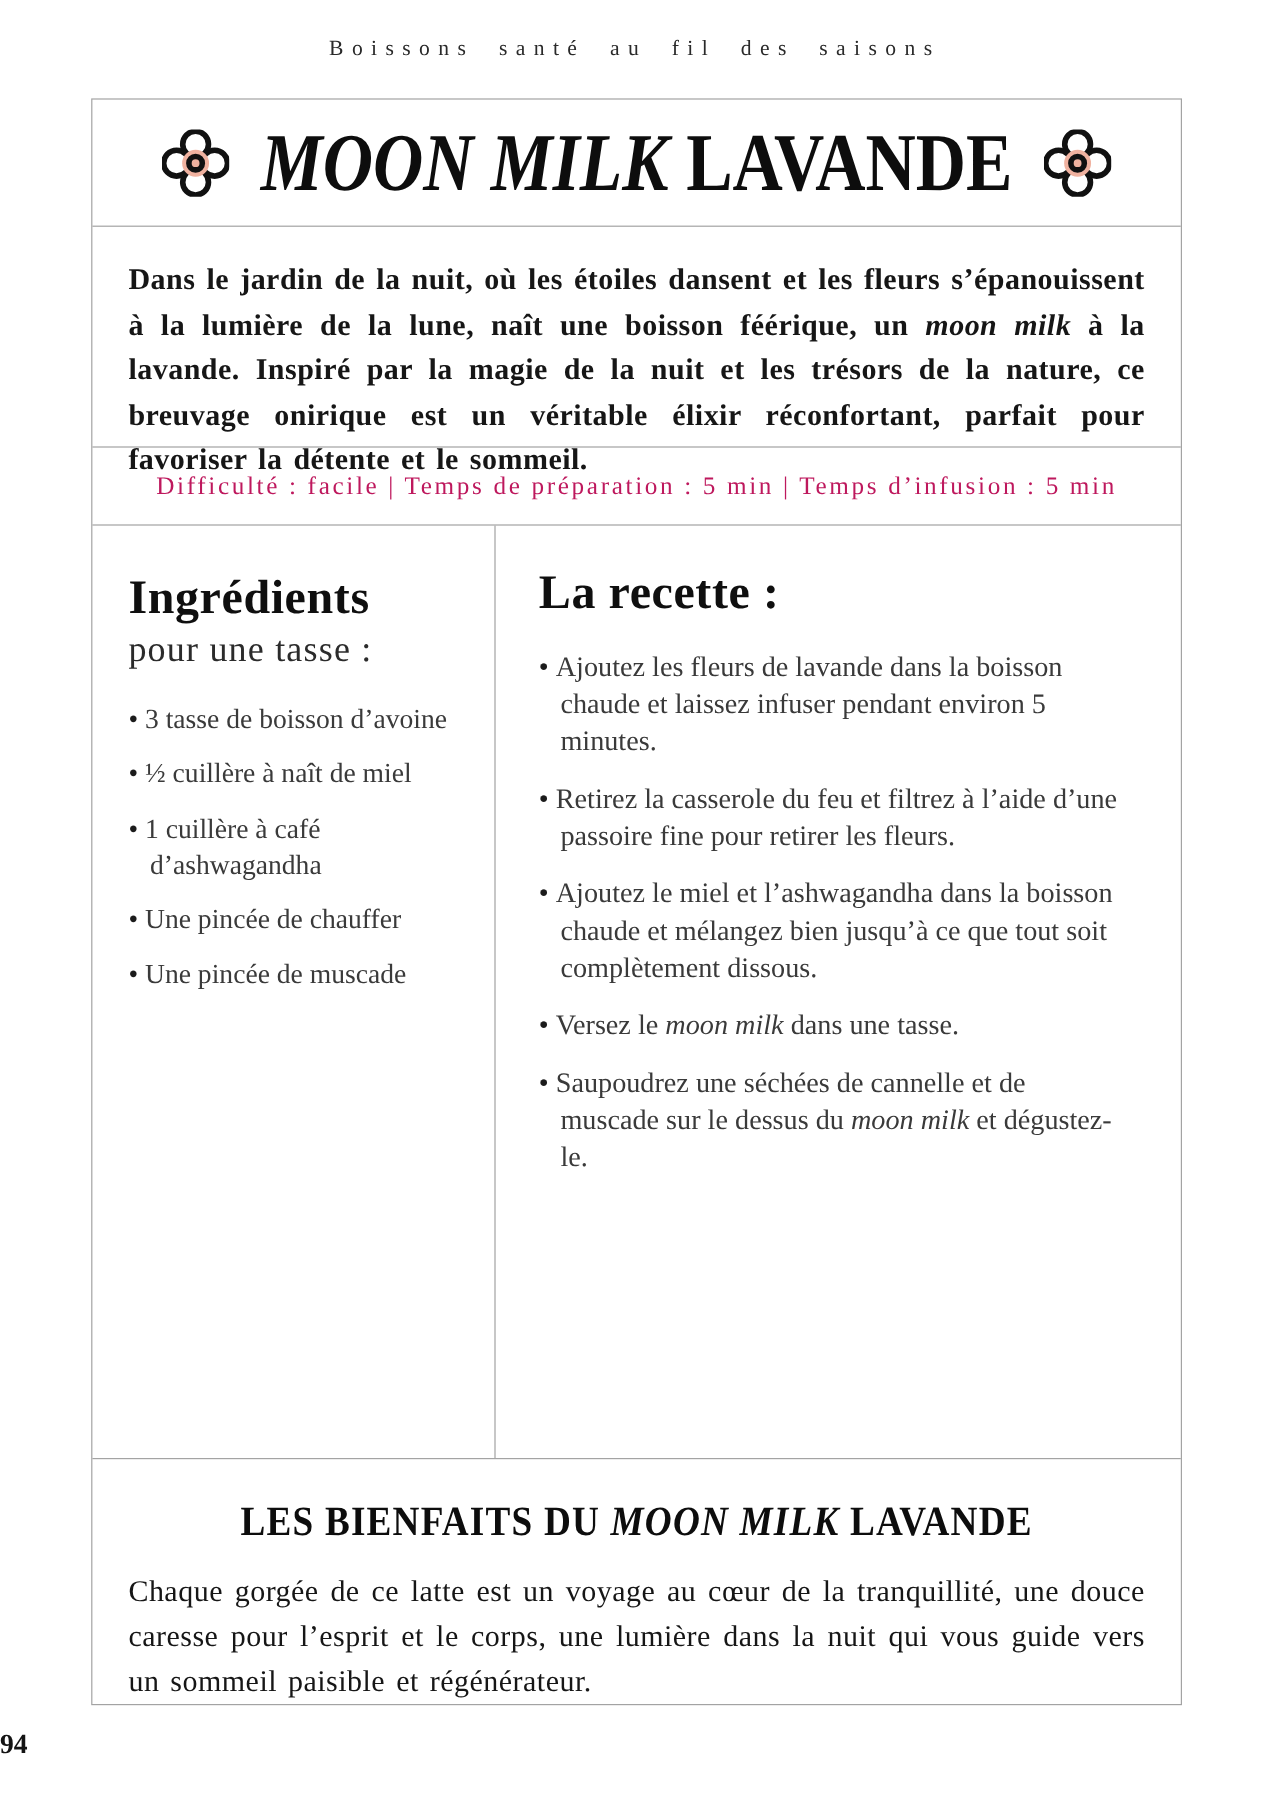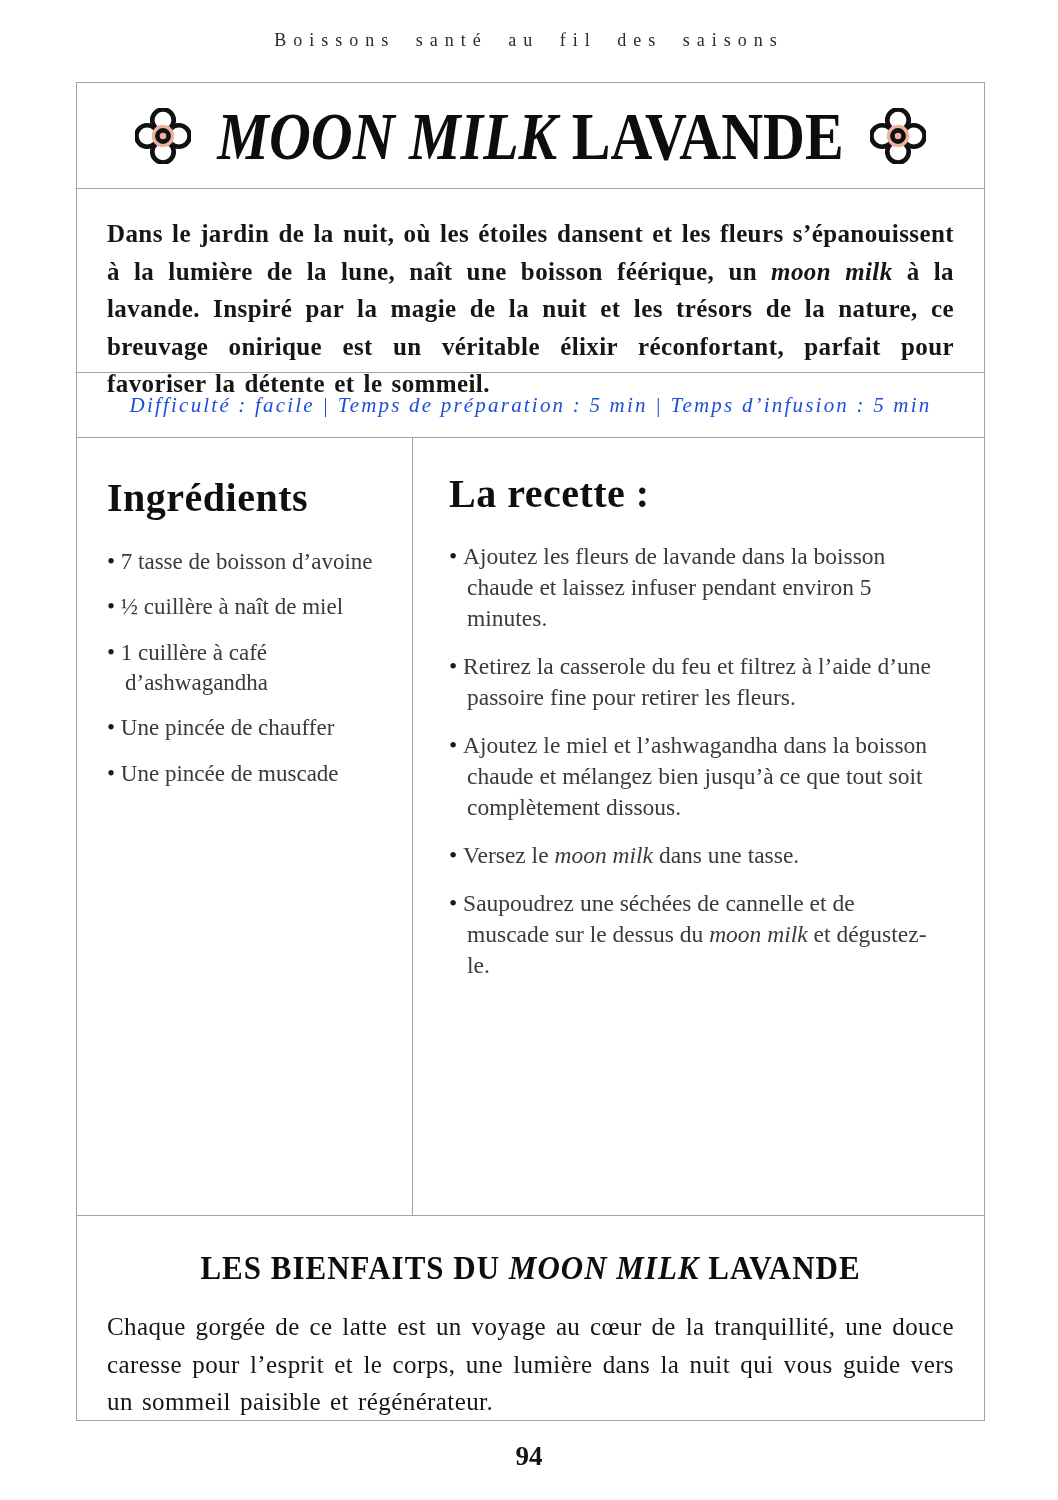--- a/index.html
+++ b/index.html
@@ -62,22 +62,21 @@
   }
   .intro em, .benefits-heading em { font-style: italic; }
   .meta-row {
     height: 65px;
     border-bottom: 1px solid #a3a3a3;
     display: flex;
     align-items: center;
     justify-content: center;
     font-size: 21px;
     letter-spacing: 2.2px;
-    color: #1d4ed8;
-    font-style: italic;
+    color: #be185d;
   }
   .columns {
     display: flex;
     height: 778px;
     border-bottom: 1px solid #a3a3a3;
   }
   .col-left {
     width: 336px;
     flex: 0 0 auto;
     border-right: 1px solid #a3a3a3;
@@ -136,22 +135,22 @@
     font-size: 25px;
     font-weight: normal;
     line-height: 1.5;
     letter-spacing: 0.4px;
     word-spacing: 2.5px;
     text-align: justify;
     color: #161616;
   }
   .page-number {
     margin-top: 20px;
-    text-align: center;
-    font-size: 27px;
+    text-align: left;
+    font-size: 23px;
     font-weight: bold;
     color: #141414;
   }
 </style>
 </head>
 <body>
 
 <div class="page">
 
   <div class="running-header">Boissons santé au fil des saisons</div>
@@ -183,22 +182,23 @@
     </div>
 
     <div class="intro"><span>Dans le jardin de la nuit, où les étoiles dansent et les fleurs s’épanouissent à la lumière de la lune, naît une boisson féérique, un </span><em>moon milk</em><span> à la lavande. Inspiré par la magie de la nuit et les trésors de la nature, ce breuvage onirique est un véritable élixir réconfortant, parfait pour favoriser la détente et le sommeil.</span></div>
 
     <div class="meta-row">Difficulté : facile | Temps de préparation : 5 min | Temps d’infusion : 5 min</div>
 
     <div class="columns">
 
       <div class="col-left">
         <h2 class="section-heading">Ingrédients</h2>
+        <div class="sub-heading">pour une tasse :</div>
         <ul class="plain">
-          <li>7 tasse de boisson d’avoine</li>
+          <li>3 tasse de boisson d’avoine</li>
           <li>½ cuillère à naît de miel</li>
           <li>1 cuillère à café d’ashwagandha</li>
           <li>Une pincée de chauffer</li>
           <li>Une pincée de muscade</li>
         </ul>
       </div>
 
       <div class="col-right">
         <h2 class="section-heading">La recette :</h2>
         <ul class="plain">

